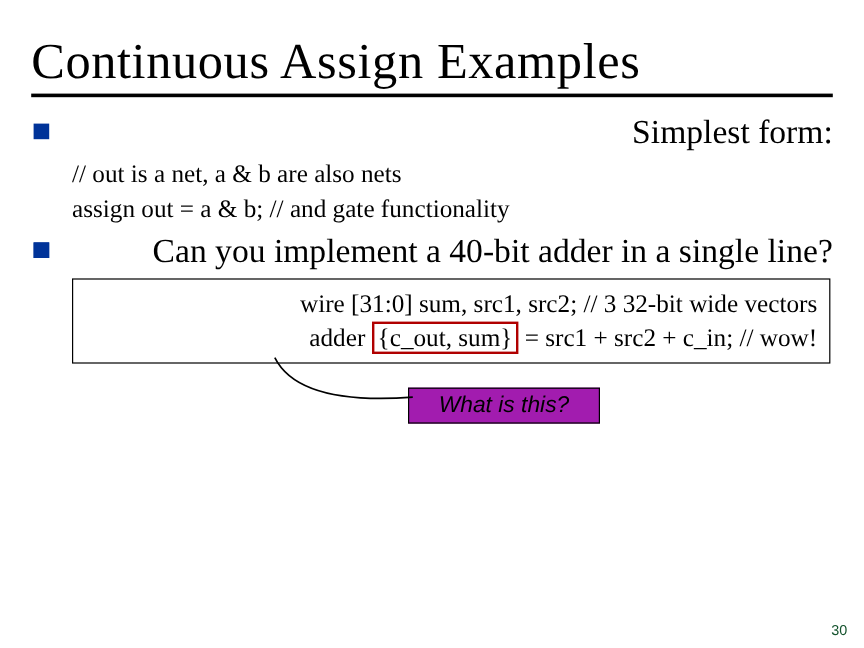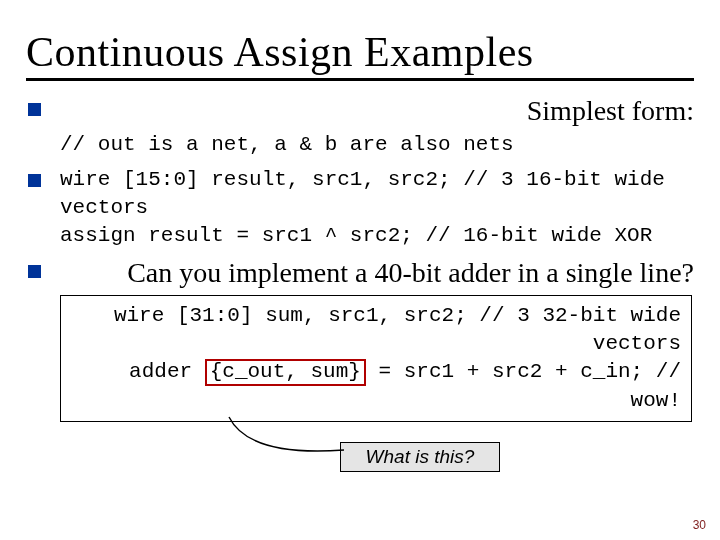--- a/index.html
+++ b/index.html
@@ -48,21 +48,21 @@
     width: 13px;
     height: 13px;
     background: #003399;
   }
   .head {
     font-size: 28px;
     line-height: 1.15;
     text-align: right;
   }
   .code {
-    font-family: Liberation Mono, monospace;
+    font-family: Liberation Serif, serif;
     font-size: 21px;
     line-height: 1.35;
     margin-top: 4px;
   }
   .block {
     margin-bottom: 10px;
   }
   .boxed {
     border: 1.5px solid #000;
     padding: 6px 10px 6px 10px;
@@ -82,61 +82,58 @@
     margin-left: 280px;
     width: 160px;
   }
   .callout {
     border: 1.5px solid #000;
     font-family: Verdana, Tahoma, Geneva, sans-serif;
     font-style: italic;
     font-size: 19px;
     text-align: center;
     padding: 3px 6px;
-    background: #e5e5e5;
+    background: #a21caf;
   }
   .connector {
     position: absolute;
     left: -116px;
     top: -30px;
     width: 150px;
     height: 60px;
     overflow: visible;
   }
   .pagenum {
     position: absolute;
     right: 14px;
     bottom: 8px;
     font-family: Verdana, Tahoma, Geneva, sans-serif;
     font-size: 12px;
-    color: #7f1d1d;
+    color: #14532d;
   }
 </style>
 </head>
 <body>
 
 <div class="slide">
 
   <h1 class="title">Continuous Assign Examples</h1>
   <hr class="rule">
 
   <ul class="bullets">
 
     <li class="block">
       <div class="head">Simplest form:</div>
       <div class="code">
         <div>// out is a net, a &amp; b are also nets</div>
+        <div>assign out = a &amp; b; // and gate functionality</div>
       </div>
     </li>
 
     <li class="block">
-      <div class="code">
-        <div>wire [15:0] result, src1, src2;  // 3 16-bit wide vectors</div>
-        <div>assign result = src1 ^ src2;     // 16-bit wide XOR</div>
-      </div>
     </li>
 
     <li class="block">
       <div class="head">Can you implement a 40-bit adder in a single line?</div>
       <div class="code boxed">
         <div>wire [31:0] sum, src1, src2;  // 3 32-bit wide vectors</div>
         <div>
           <span>adder </span><span class="redbox">{c_out, sum}</span><span> = src1 + src2 + c_in;   // wow!</span>
         </div>
       </div>

